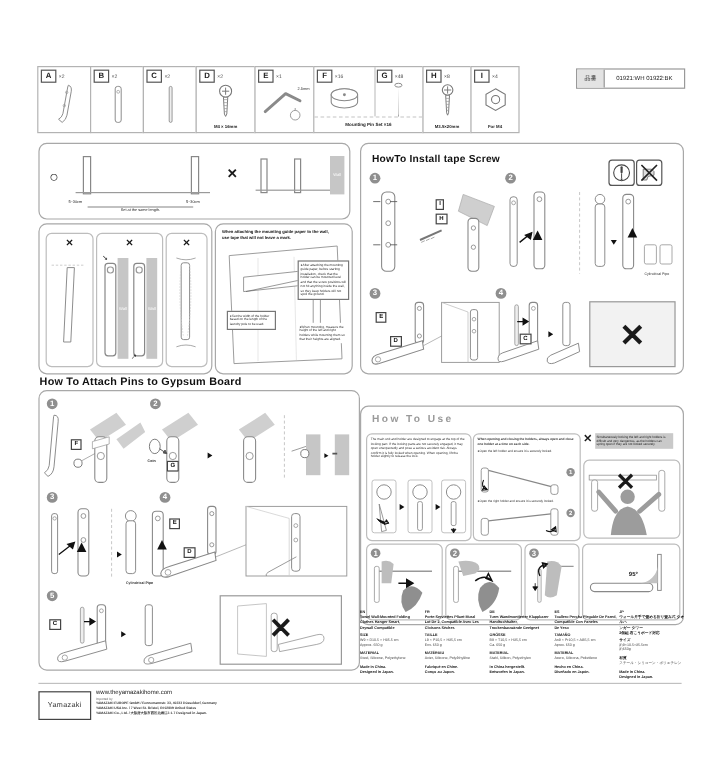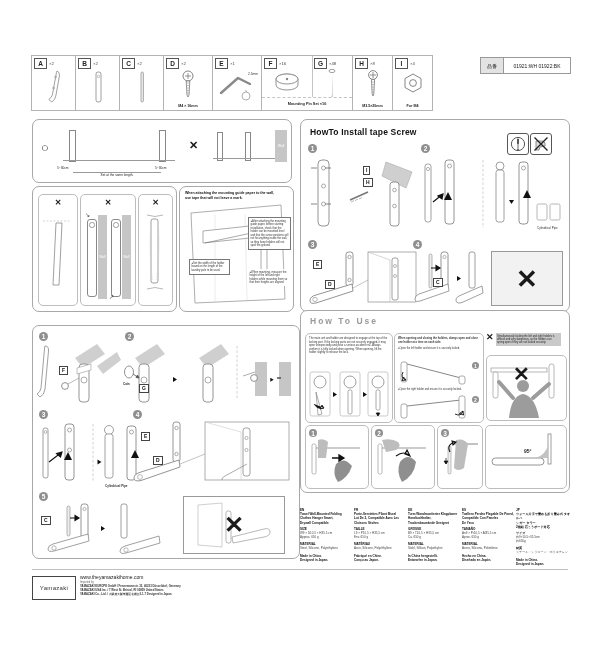--- a/index.html
+++ b/index.html
@@ -316,20 +316,21 @@
       <path d="M46 26 l4 2.5 l-4 2.5 z" fill="#111"></path>
       <rect x="58" y="2" width="6" height="36" rx="2" fill="#fff" stroke="#888" stroke-width="0.8"></rect>
       <path d="M63 36 L40 46 Q36 48 37 51 Q38 54 43 52.5 L64 43 Z" fill="#fff" stroke="#888" stroke-width="0.8" transform="translate(8 0)"></path>
     </svg>
     <div class="abs lb" style="left:132px;top:158px">C</div>
     <div class="abs" style="left:190px;top:131px;width:70px;height:53px;border:1px solid #999;background:#f2f2f2;display:flex;align-items:center;justify-content:center">
       <span class="xx" style="font-size:26px">✕</span>
     </div>
   </div>
 
+  <div class="abs ttl" style="left:33px;top:313px;font-size:9px">How To Attach Pins to Gypsum Board</div>
   <div class="abs bx" style="left:32px;top:325px;width:266px;height:232px">
 
     <div class="abs nc" style="left:6px;top:6px">1</div>
     <svg class="abs" style="left:2px;top:16px" width="86" height="62" viewBox="0 0 86 62">
       <path d="M10 4 q4 0 3.5 5 l-3.5 38 q-.6 6 -5 8 l-3 -3 q3.4 -2 4 -6 l3.4 -38 q.3 -4 .6 -4 z" fill="#fff" stroke="#888" stroke-width="0.8"></path>
       <path d="M40 16 L62 2 L70 12 L48 26 Z" fill="#cfcfcf"></path>
       <path d="M62 24 L82 10 L86 18 L68 32 Z" fill="#cfcfcf"></path>
       <rect x="44" y="22" width="10" height="38" rx="3.5" fill="#fff" stroke="#888" stroke-width="0.9"></rect>
       <path d="M42 26 l14 -4 l0 6 l-14 4 z" fill="#fff" stroke="#999" stroke-width="0.6"></path>
       <circle cx="49" cy="38" r="3" fill="none" stroke="#888" stroke-width="0.7"></circle>
@@ -416,21 +417,21 @@
     <div class="abs" style="left:150px;top:170px;width:100px;height:56px;border:1px solid #999;background:#fff;display:flex;align-items:center;justify-content:center">
       <svg class="abs" style="left:8px;top:4px" width="84" height="48" viewBox="0 0 84 48">
         <path d="M6 4 L30 2 L30 46 L6 44 Z" fill="none" stroke="#bbb" stroke-width="0.7"></path>
         <rect x="34" y="10" width="5" height="32" rx="2" fill="#fff" stroke="#999" stroke-width="0.7"></rect>
         <path d="M40 36 L72 28 Q78 26.5 78 31 Q78 35 72 36 L41 42 Z" fill="#fff" stroke="#999" stroke-width="0.7"></path>
       </svg>
       <span class="xx" style="font-size:24px;position:relative">✕</span>
     </div>
   </div>
 
-  <div class="abs bx" style="left:300px;top:310px;width:268px;height:181px">
+  <div class="abs bx" style="left:300px;top:338px;width:268px;height:181px">
     <div class="abs" style="left:9px;top:5px;font-size:8.5px;font-weight:700;letter-spacing:2px;color:#9a9a9a">How To Use</div>
 
     <div class="abs bx2" style="left:4px;top:22px;width:86px;height:88px">
       <div class="tny" style="padding:3px;font-size:2.7px">The main unit and holder are designed to engage at the top of the locking part. If the locking parts are not securely engaged, it may open unexpectedly and pose a serious accident risk. Always confirm it is fully locked when opening. When opening, lift the holder slightly to release the lock.</div>
       <svg class="abs" style="left:2px;top:36px" width="82" height="50" viewBox="0 0 82 50">
         <rect x="2" y="2" width="20" height="44" rx="2" fill="none" stroke="#aaa" stroke-width="0.6"></rect>
         <circle cx="12" cy="12" r="6" fill="none" stroke="#888" stroke-width="0.8"></circle>
         <path d="M8 22 L14 44 L10 45 Z" fill="#fff" stroke="#888" stroke-width="0.7"></path>
         <path d="M6 34 q4 6 10 4 M16 38 l-4 1 l2 -4 z" fill="#111" stroke="#111" stroke-width="0.7"></path>
         <path d="M25 22 l4 2.5 l-4 2.5 z" fill="#111"></path>

